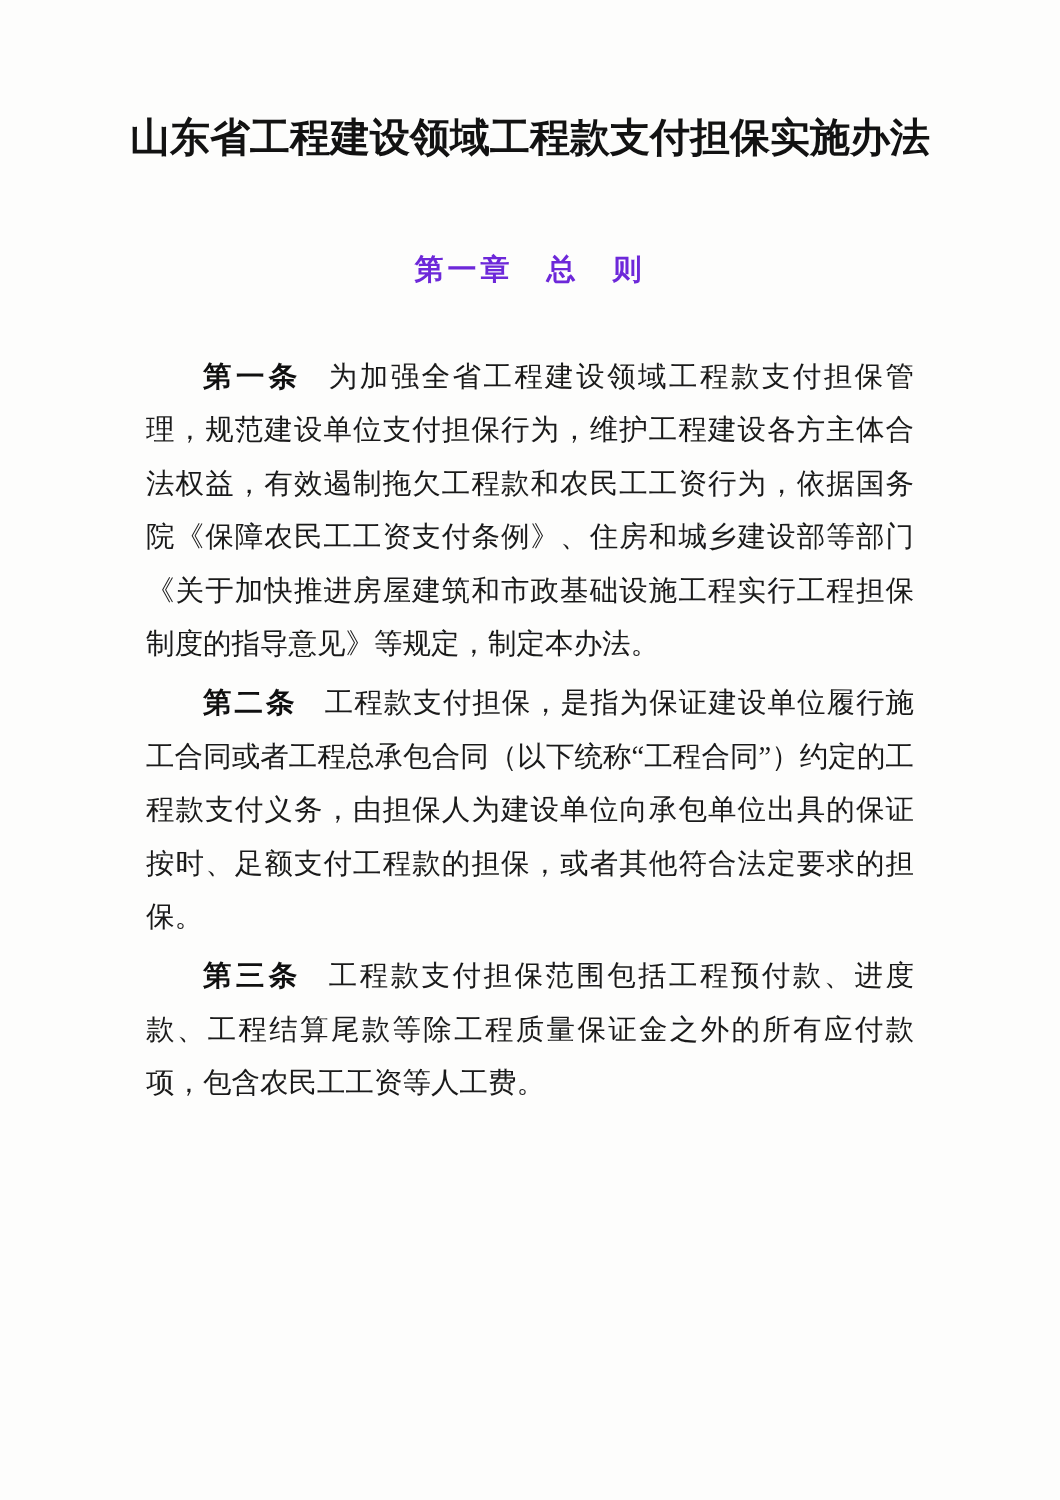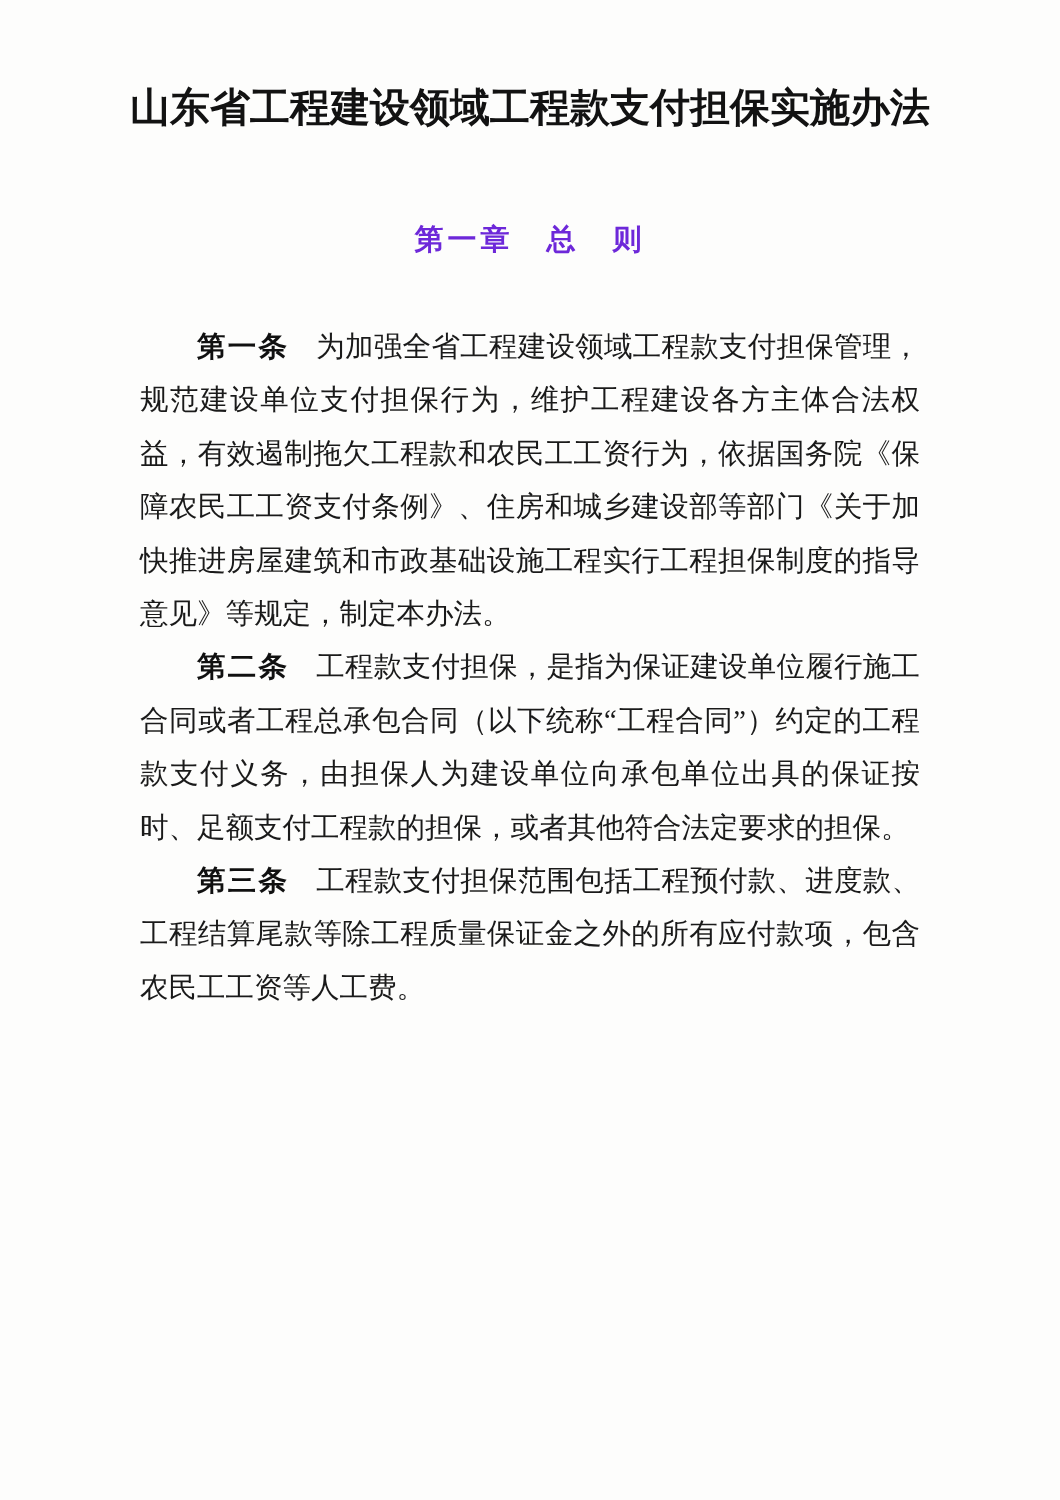--- a/index.html
+++ b/index.html
@@ -12,21 +12,21 @@
     width: 1060px;
     height: 1500px;
     margin: 0 auto;
     background: #fdfdfc;
     color: #161616;
     overflow: hidden;
     font-family: "Liberation Serif", "DejaVu Serif", serif;
   }
   .doc-title {
     margin: 0;
-    padding-top: 84px;
+    padding-top: 114px;
     text-align: center;
     font-family: "Liberation Sans", "DejaVu Sans", sans-serif;
     font-weight: bold;
     font-size: 40px;
     line-height: 46px;
     letter-spacing: 0px;
     color: #121212;
   }
   .chapter-heading {
     margin: 92px 0 0 0;
@@ -41,21 +41,21 @@
   .doc-body {
     margin: 64px 140px 0 140px;
     width: 780px;
     font-size: 28.5px;
     line-height: 53.4px;
     text-align: justify;
     text-justify: inter-character;
     color: #1a1a1a;
   }
   .doc-body p {
-    margin: 0;
+    margin: 6px;
     padding: 0;
     text-indent: 2em;
     word-break: break-all;
   }
   .article-label {
     font-family: "Liberation Sans", "DejaVu Sans", sans-serif;
     font-weight: bold;
     color: #101010;
     margin-right: 0.95em;
     letter-spacing: 2px;

